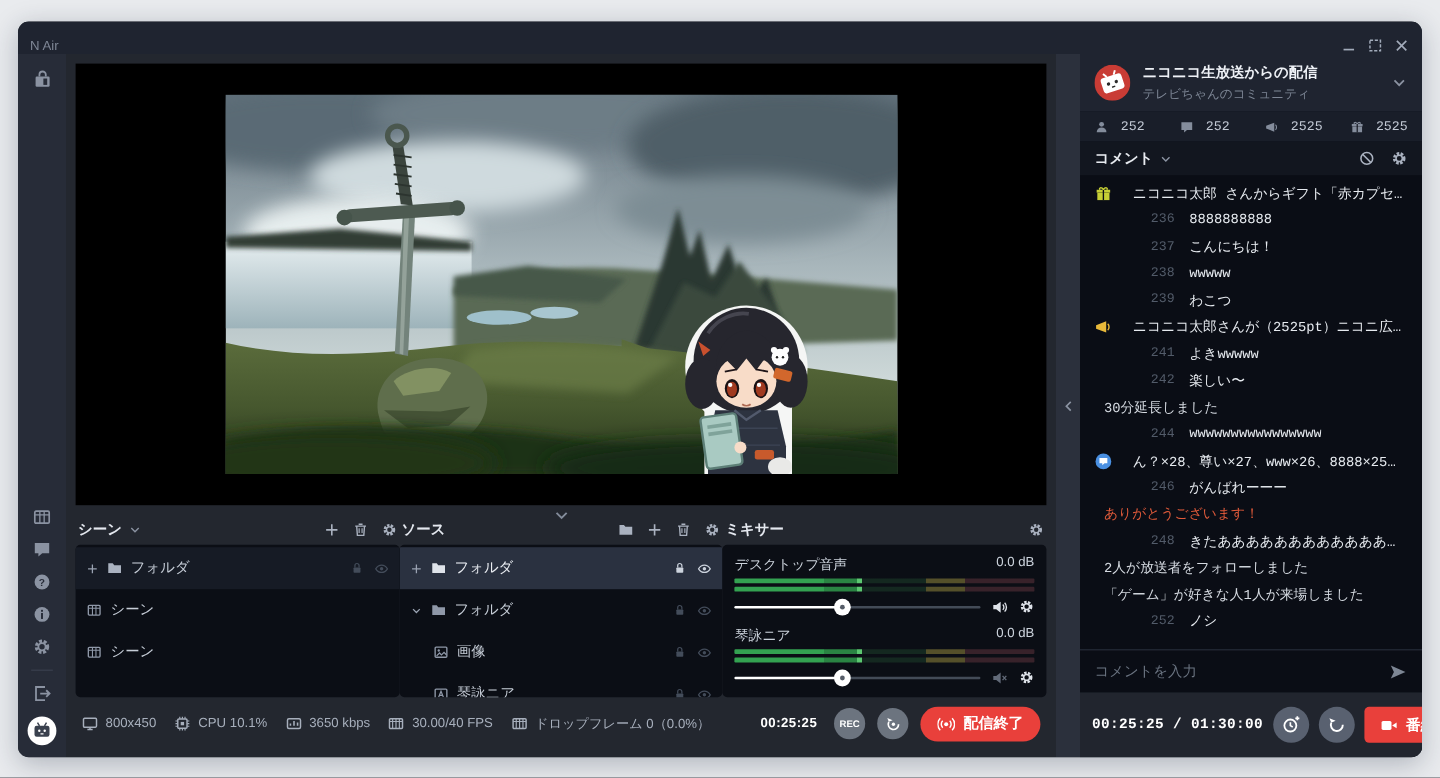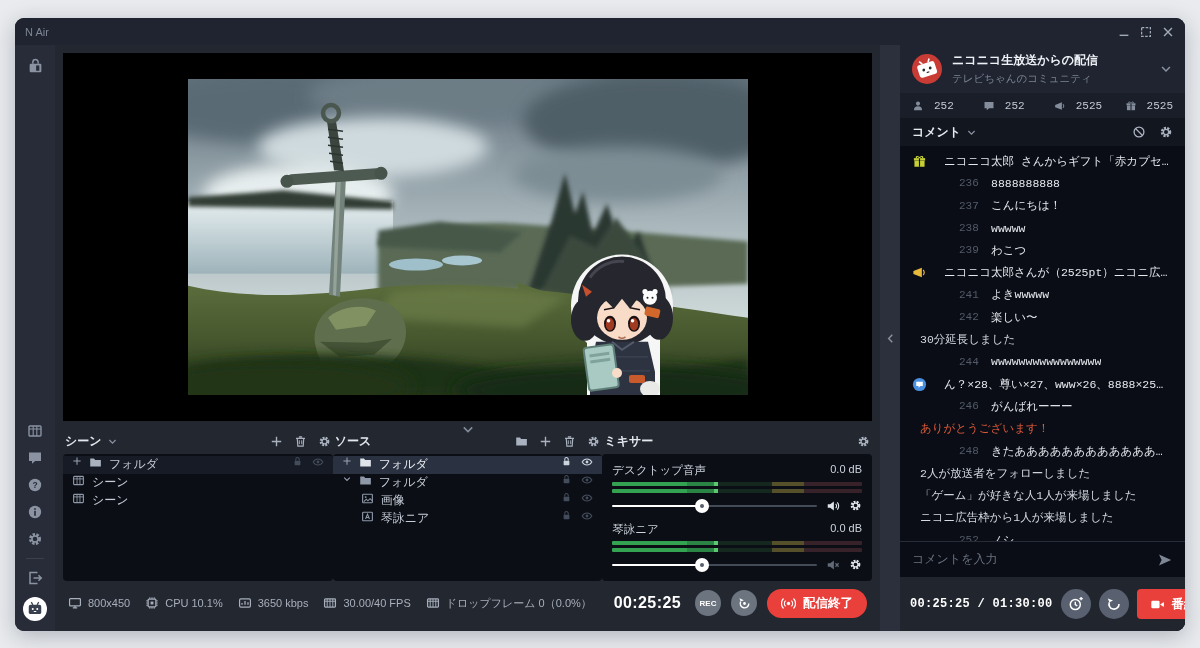--- a/index.html
+++ b/index.html
@@ -1,42 +1,42 @@
 <!DOCTYPE html>
 <html><head>
 <meta charset="utf-8">
 <style>
   * { margin:0; padding:0; box-sizing:border-box; }
   html,body { width:1200px; height:648px; }
   body { background:#e9ebee; font-family:"Liberation Sans","DejaVu Sans",sans-serif; position:relative; overflow:hidden; }
   .window { position:absolute; left:15px; top:18px; width:1170px; height:613px; background:#23272f;
             border-radius:9px; overflow:hidden; box-shadow:0 5px 22px rgba(30,40,60,.28); display:flex; flex-direction:column; }
   
-  .titlebar { flex:0 0 27px; background:#1f2430; display:flex; align-items:center; padding:0 10px; }
+  .titlebar { flex:0 0 27px; background:#1f2430; display:flex; align-items:flex-end; padding:0 10px; }
   .app-title { font-size:11px; color:#7e8695; }
   .win-controls { margin-left:auto; display:flex; gap:8px; color:#a2abba; }
   .win-controls .ic { cursor:pointer; }
   
   .content { flex:1; display:flex; min-height:0; }
   .sidebar { width:40px; background:#272c38; display:flex; flex-direction:column; align-items:center; padding:13px 0 10px; color:#8b93a2; }
   .sb-bottom { margin-top:auto; display:flex; flex-direction:column; align-items:center; gap:11px; }
   .sb-divider { width:18px; height:1px; background:#3a404e; }
   .avatar-sm { width:24px; height:24px; border-radius:50%; background:#fff; display:flex; align-items:center; justify-content:center; }
   .main { flex:1; min-width:0; display:flex; flex-direction:column; background:#23272f; }
   .preview { margin:8px 8px 0; height:368px; background:#000; display:flex; align-items:center; justify-content:center; }
   .scene-art { width:560px; height:316px; display:block; }
   
   .panels { position:relative; margin:8px 8px 0; height:152px; display:flex; }
   .collapse-chip { position:absolute; top:-7px; left:50%; transform:translateX(-50%); color:#828b9a; }
   .panel { flex:1; min-width:0; display:flex; flex-direction:column; }
   .p-head { height:25px; display:flex; align-items:center; gap:5px; font-size:12px; font-weight:bold; color:#e4e8ef; padding:0 2px; }
   .p-head .grow { flex:1; }
   .h-ics { display:flex; gap:11px; color:#aab2c0; align-items:center; }
   .p-body { flex:1; background:#0b0e15; border-radius:4px; padding:2px 0; overflow:hidden; }
-  .l-row { height:18px; display:flex; gap:7px; padding:0 9px; font-size:12px; color:#c6cdd7; }
+  .l-row { height:35px; display:flex; align-items:center; gap:7px; padding:0 9px; font-size:12px; color:#c6cdd7; }
   .l-row .pre { color:#9aa3b2; display:flex; }
   .l-row .ri { margin-left:auto; display:flex; gap:9px; color:#434c5a; }
   .row-scn-folder { background:#161b25; }
   .row-src-sel { background:#2a3140; color:#eaedf2; }
   .row-src-sel .ri { color:#ccd3dd; }
   .indent { padding-left:28px; }
   
   .mx-body { padding:9px 10px 6px; }
   .mx-ch + .mx-ch { margin-top:9px; }
   .mx-top { display:flex; font-size:11.5px; color:#ccd3dc; }
@@ -49,21 +49,21 @@
   .slider .track { position:absolute; left:0; right:0; top:6.5px; height:2px; border-radius:1px;
     background:linear-gradient(to right,#fff 0%,#fff 44%,#434b57 44%,#434b57 100%); }
   .slider .knob { position:absolute; top:.5px; left:44%; transform:translateX(-50%); width:14px; height:14px;
     border-radius:50%; background:#fff; }
   .slider .knob::after { content:""; position:absolute; left:5px; top:5px; width:4px; height:4px; border-radius:50%; background:#565d68; }
   .mx-mute { color:#626a78; }
   
   .statusbar { flex:1; display:flex; align-items:center; padding:0 13px 6px; gap:15px; font-size:11px; color:#a7afbc; }
   .stat { display:flex; align-items:center; gap:6px; white-space:nowrap; }
   .sb-right { margin-left:auto; display:flex; align-items:center; gap:10px; }
-  .rec-time { color:#fff; font-weight:bold; font-size:16px; letter-spacing:.4px; margin-right:4px; }
+  .rec-time { color:#fff; font-weight:bold; font-size:11px; letter-spacing:.4px; margin-right:4px; }
   .cbtn { width:26px; height:26px; border-radius:50%; background:#6c747f; color:#fff; display:flex;
           align-items:center; justify-content:center; font-size:8px; font-weight:bold; cursor:pointer; }
   .btn-red-pill { height:29px; background:#e9403b; color:#fff; border-radius:15px; display:flex; align-items:center;
           gap:7px; padding:0 14px; font-size:12.5px; font-weight:bold; cursor:pointer; }
   
   .vstrip { width:20px; background:#2b303c; display:flex; align-items:center; justify-content:center; color:#8b93a2; cursor:pointer; }
   
   .rpanel { width:285px; display:flex; flex-direction:column; background:#0a0d15;font-family:Liberation Mono, monospace; }
   .prog-head { flex:0 0 48px; background:#1f2430; display:flex; align-items:center; gap:10px; padding:0 12px; }
   .prog-logo { width:30px; height:30px; flex:none; }
@@ -801,23 +801,20 @@
         <div class="c-row">
           <span class="c-num">248</span>
             <span class="c-text">きたあああああああああああああああああああ</span>
         </div>
         <div class="c-row c-sys">
           <span class="c-text">2人が放送者をフォローしました</span>
         </div>
         <div class="c-row c-sys">
           <span class="c-text">「ゲーム」が好きな人1人が来場しました</span>
         </div>
-        <div class="c-row c-sys">
-          <span class="c-text">ニコニ広告枠から1人が来場しました</span>
-        </div>
         <div class="c-row">
           <span class="c-num">252</span>
             <span class="c-text">ノシ</span>
         </div>
       </div>
 
       <div class="cm-input">
         <input type="text" placeholder="コメントを入力" style="">
         <span class="send-ic">
           <svg class="ic" width="16" height="16">

